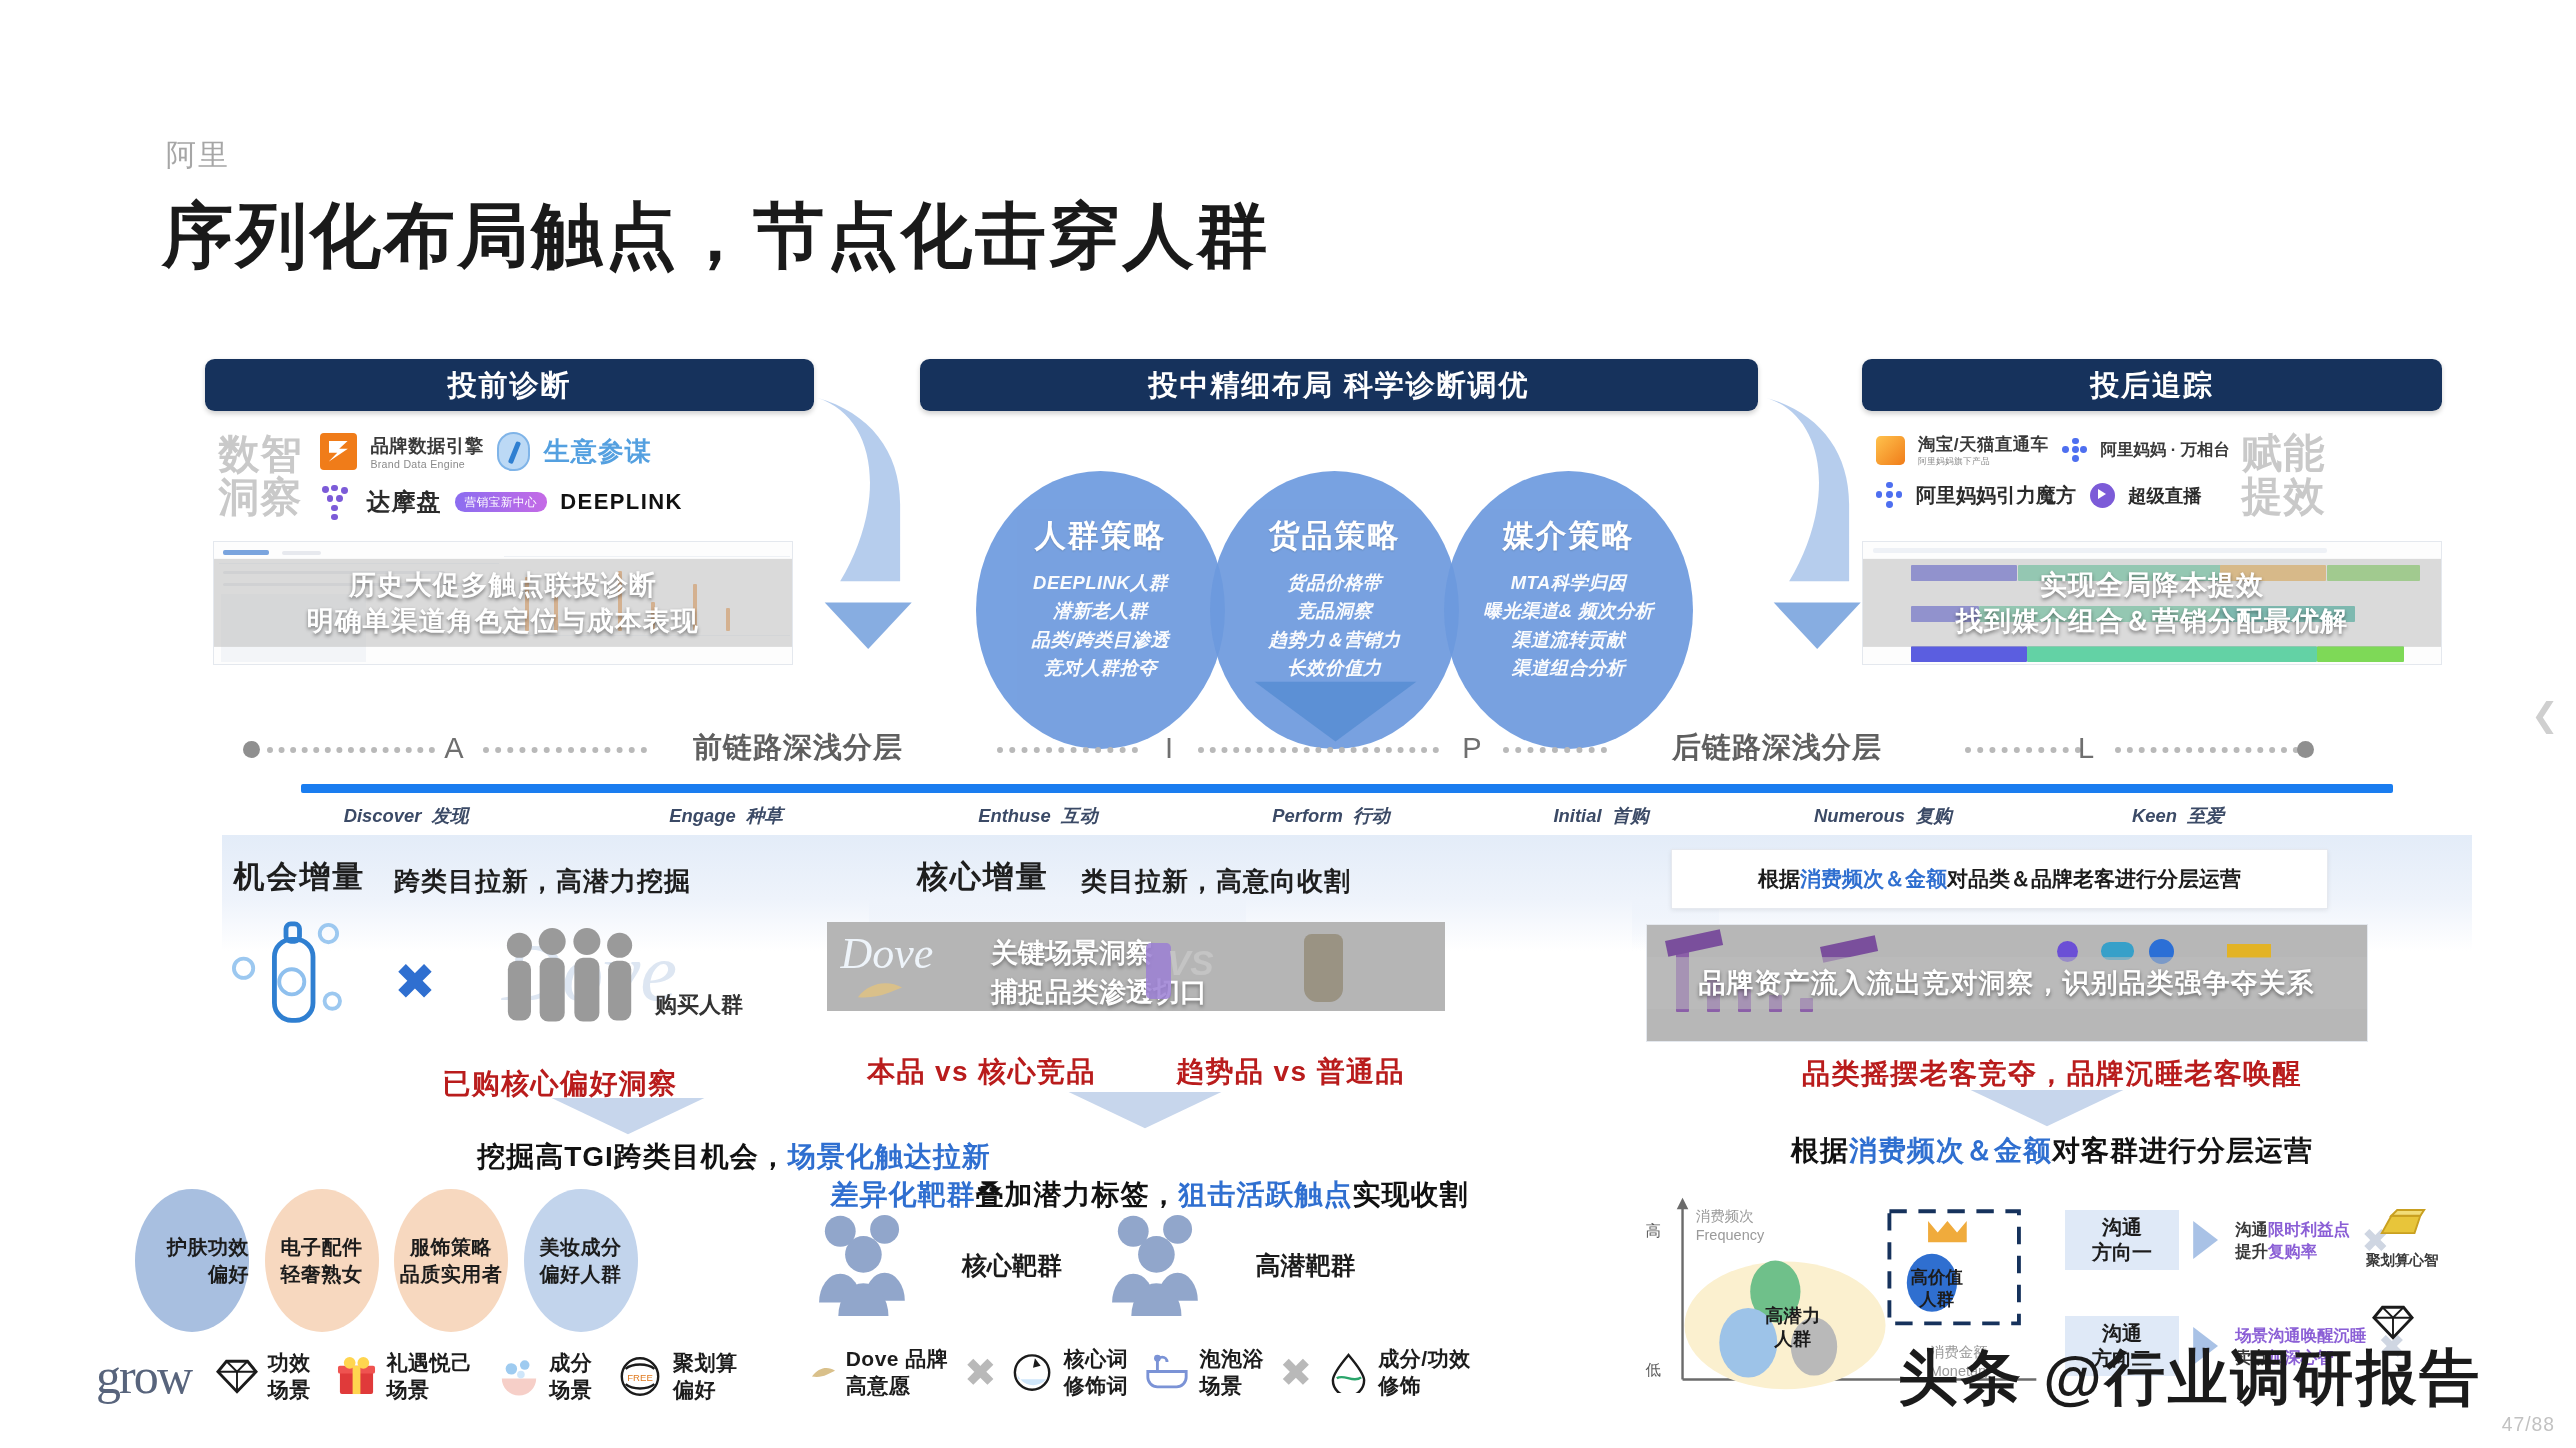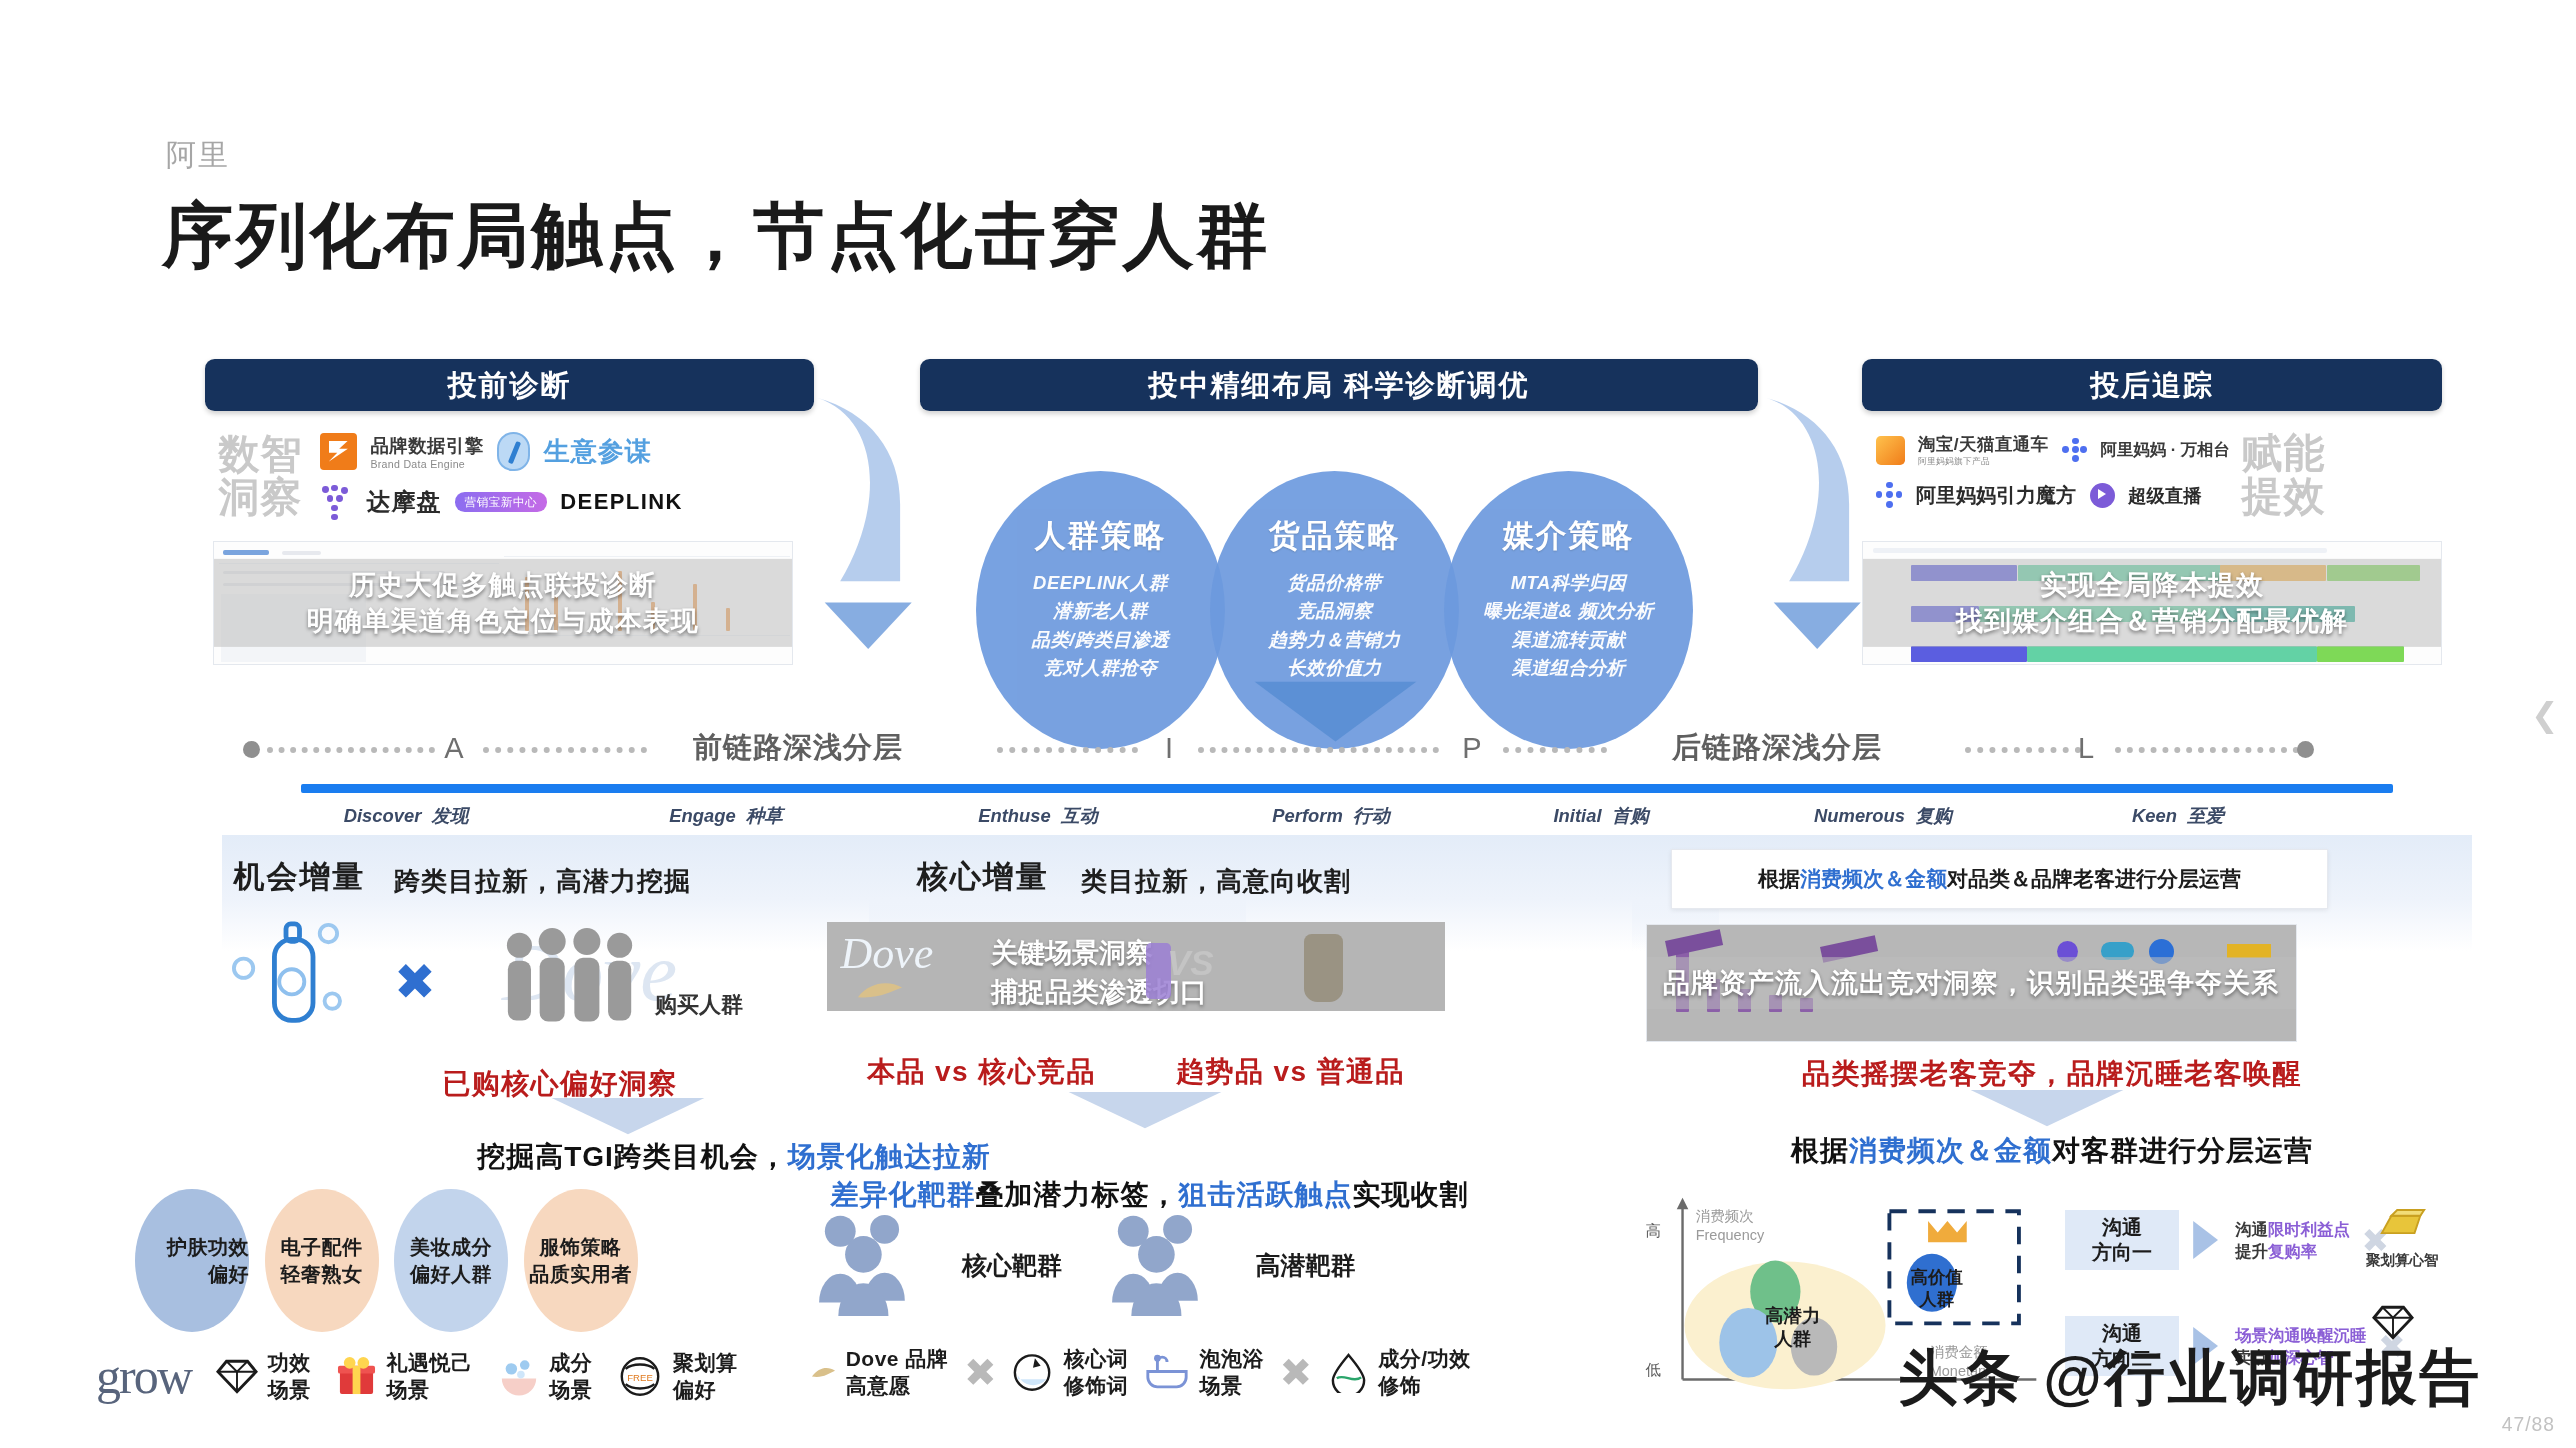--- a/index.html
+++ b/index.html
@@ -429,27 +429,27 @@
 
       <div style="position:absolute;left:-87px;top:354px;display:flex;gap:15.5px;">
         <div class="bubble blue">
           <div>护肤功效</div>
             <div>偏好</div>
         </div>
         <div class="bubble peach">
           <div>电子配件</div>
             <div>轻奢熟女</div>
         </div>
+        <div class="bubble peach">
+          <div>服饰策略</div>
+            <div>品质实用者</div>
+        </div>
         <div class="bubble blue2">
           <div>美妆成分</div>
             <div>偏好人群</div>
-        </div>
-        <div class="bubble peach">
-          <div>服饰策略</div>
-            <div>品质实用者</div>
         </div>
       </div>
 
       <div style="position:absolute;left:-126px;top:512px;display:flex;align-items:center;gap:25px;">
         <div style="font-family:'Liberation Serif',serif;font-size:50px;color:#3b4a66;opacity:.85;letter-spacing:-1.9px;">grow</div>
         <div class="icon-cell">
           <svg width="42" height="37" viewBox="0 0 44 38">
             <path d="M11 3 H33 L42 14 L22 35 L2 14 Z" fill="none" stroke="#1b1b1b" stroke-width="3"></path>
             <path d="M2 14 H42 M11 3 L22 14 L33 3 M22 14 V35" stroke="#1b1b1b" stroke-width="2" fill="none"></path>
           </svg>
@@ -605,21 +605,21 @@
 
     <div class="bcol" style="left:1632px;width:840px;">
       <div class="bcol-bg" style="width:840px;"></div>
 
       <div style="position:absolute;left:39px;top:13.5px;width:657px;height:60px;background:#ffffff;border:1px solid #e6e9ef;box-shadow:0 1.9px 4.8px rgba(0,0,0,.08);display:flex;align-items:center;justify-content:center;">
         <div style="font-size:21px;font-weight:700;color:#1c1c1c;">
           <span>根据</span><span style="color:#2f6fd0">消费频次＆金额</span><span>对品类＆品牌老客进行分层运营</span>
         </div>
       </div>
 
-      <div class="shot" style="position:absolute;left:13.5px;top:89px;width:651px;height:118px;background:#b7b7b7;overflow:hidden;">
+      <div class="shot" style="position:absolute;left:13.5px;top:89px;width:722px;height:118px;background:#b7b7b7;overflow:hidden;">
         <div class="bar" style="left:29px;top:23px;width:13.5px;height:64px;background:#8b5fa8;"></div>
         <div class="bar" style="left:60px;top:54px;width:13.5px;height:33px;background:#8b5fa8;"></div>
         <div class="bar" style="left:91px;top:64px;width:13.5px;height:23px;background:#8b5fa8;"></div>
         <div class="bar" style="left:122px;top:70px;width:13.5px;height:17.4px;background:#8b5fa8;"></div>
         <div class="bar" style="left:153px;top:73px;width:13.5px;height:13.5px;background:#8b5fa8;"></div>
         <div style="position:absolute;left:19.3px;top:9.7px;width:56px;height:15.5px;background:#7a4f9c;transform:rotate(-12deg);"></div>
         <div style="position:absolute;left:174px;top:15.5px;width:56px;height:15.5px;background:#7a4f9c;transform:rotate(-12deg);"></div>
         <div style="position:absolute;left:410px;top:15.5px;width:21px;height:21px;border-radius:50%;background:#6b4fd6;"></div>
         <div style="position:absolute;left:454px;top:17.4px;width:33px;height:17.4px;border-radius:8.7px;background:#37a0c9;"></div>
         <div style="position:absolute;left:502px;top:13.5px;width:25px;height:25px;border-radius:50%;background:#2b6fd6;"></div>

